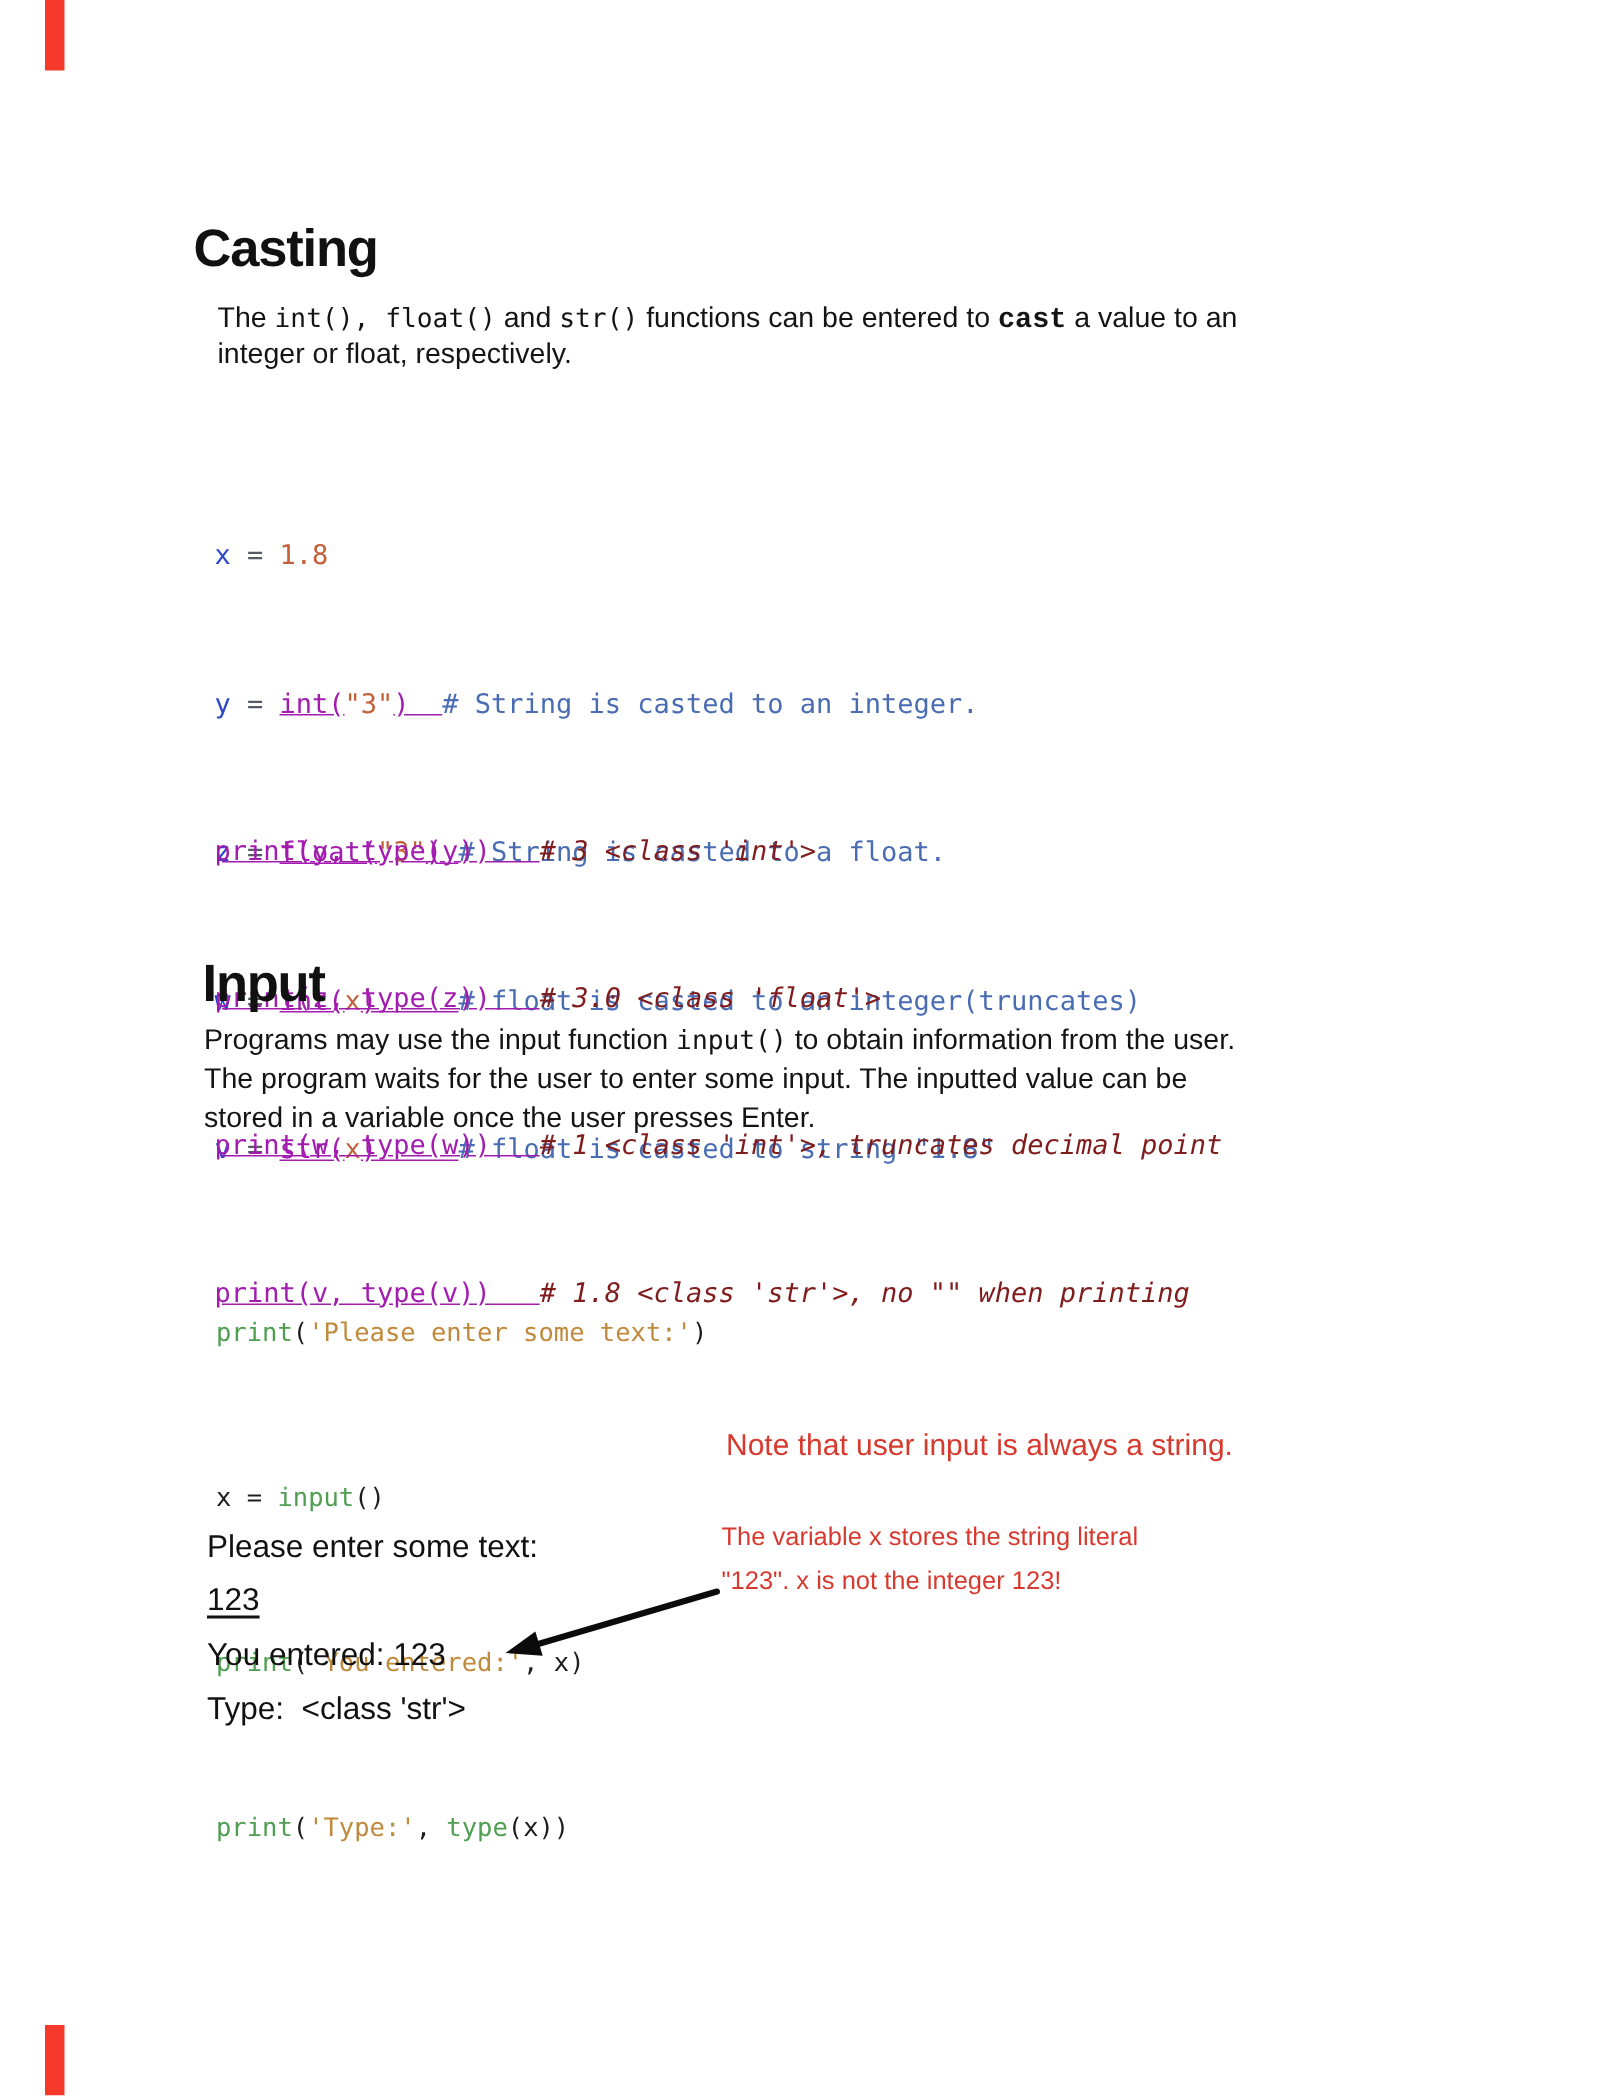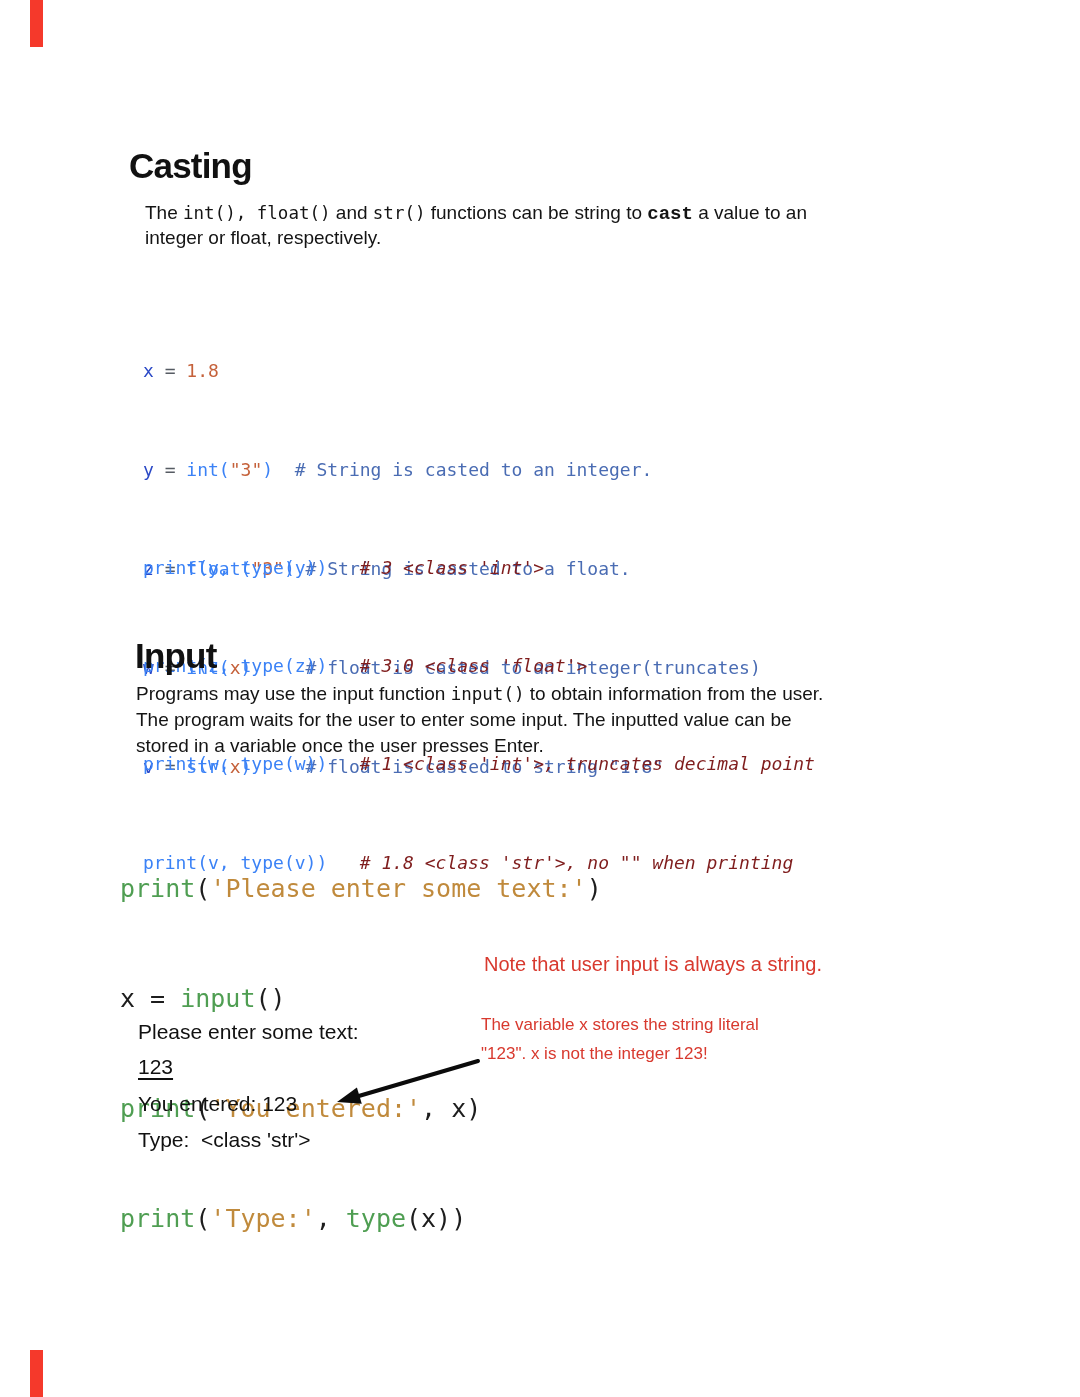--- a/index.html
+++ b/index.html
@@ -17,25 +17,25 @@
 
   .para{position:absolute;margin:0;color:#141414;}
   .intro-casting{left:145px;top:201px;font-size:19px;line-height:24px;}
   .intro-input{left:136px;top:681px;font-size:19px;line-height:26px;}
   .para .tk-m{font-family:"DejaVu Sans Mono",monospace;font-size:17.5px;margin-top:20px;}
   .para .tk-b{font-weight:bold;font-family:Liberation Mono, monospace;}
 
   .cb{position:absolute;font-family:"DejaVu Sans Mono",monospace;white-space:pre;}
   .cb1{left:143px;top:288px;font-size:18px;line-height:33px;}
   .cb2{left:143px;top:486px;font-size:18px;line-height:32.8px;color:#23282d;}
-  .cb3{left:120px;top:798px;font-size:25px;line-height:36.6px;}
+  .cb3{left:144px;top:798px;font-size:17px;line-height:36.6px;}
 
   .tk-v{color:#2b49c6;}           
   .tk-o{color:#565b63;}           
-  .tk-p{color:#3b82f6;}           
+  .tk-p{color:#a21caf;text-decoration:underline;}           
   .tk-s,.tk-n{color:#c5613a;}     
   .tk-c{color:#4a6cb3;margin-top:28px;}           
   .tk-ci{color:#7f1d1d;font-style:italic;}  
   .tk-fn{color:#4f9e52;}          
   .tk-s2{color:#c08a3c;}          
   .tk-k{color:#1d1d1d;}           
 
   .note{position:absolute;margin:0;color:#d8392e;}
   .note1{left:484px;top:953px;font-size:20px;}
   .note2{left:481px;top:1010px;font-size:17px;line-height:29px;}
@@ -49,21 +49,21 @@
   .arrow-svg{position:absolute;left:0;top:0;pointer-events:none;}
 </style>
 </head>
 <body>
 
 <div class="edge-marker top"></div>
 <div class="edge-marker bottom"></div>
 
 <h1 class="h1 h-casting">Casting</h1>
 
-<p class="para intro-casting"><span class="tk-t">The </span><span class="tk-m">int(), float()</span><span class="tk-t"> and </span><span class="tk-m">str()</span><span class="tk-t"> functions can be string to </span><span class="tk-b">cast</span><span class="tk-t"> a value to an</span><br><span class="tk-t">integer or float, respectively.</span></p>
+<p class="para intro-casting"><span class="tk-t">The </span><span class="tk-m">int(), float()</span><span class="tk-t"> and </span><span class="tk-m">str()</span><span class="tk-t"> functions can be entered to </span><span class="tk-b">cast</span><span class="tk-t"> a value to an</span><br><span class="tk-t">integer or float, respectively.</span></p>
 
 <div class="cb cb1">
   <div><span class="tk-v">x</span><span class="tk-o"> = </span><span class="tk-n">1.8</span></div>
   <div><span class="tk-v">y</span><span class="tk-o"> = </span><span class="tk-p">int(</span><span class="tk-s">"3"</span><span class="tk-p">)  </span><span class="tk-c"># String is casted to an integer.</span></div>
   <div><span class="tk-v">z</span><span class="tk-o"> = </span><span class="tk-p">float(</span><span class="tk-s">"3"</span><span class="tk-p">) </span><span class="tk-c"># String is casted to a float.</span></div>
   <div><span class="tk-v">w</span><span class="tk-o"> = </span><span class="tk-p">int(</span><span class="tk-s">x</span><span class="tk-p">)     </span><span class="tk-c"># float is casted to an integer(truncates)</span></div>
   <div><span class="tk-v">v</span><span class="tk-o"> = </span><span class="tk-p">str(</span><span class="tk-s">x</span><span class="tk-p">)     </span><span class="tk-c"># float is casted to string "1.8"</span></div>
 </div>
 
 <div class="cb cb2">

